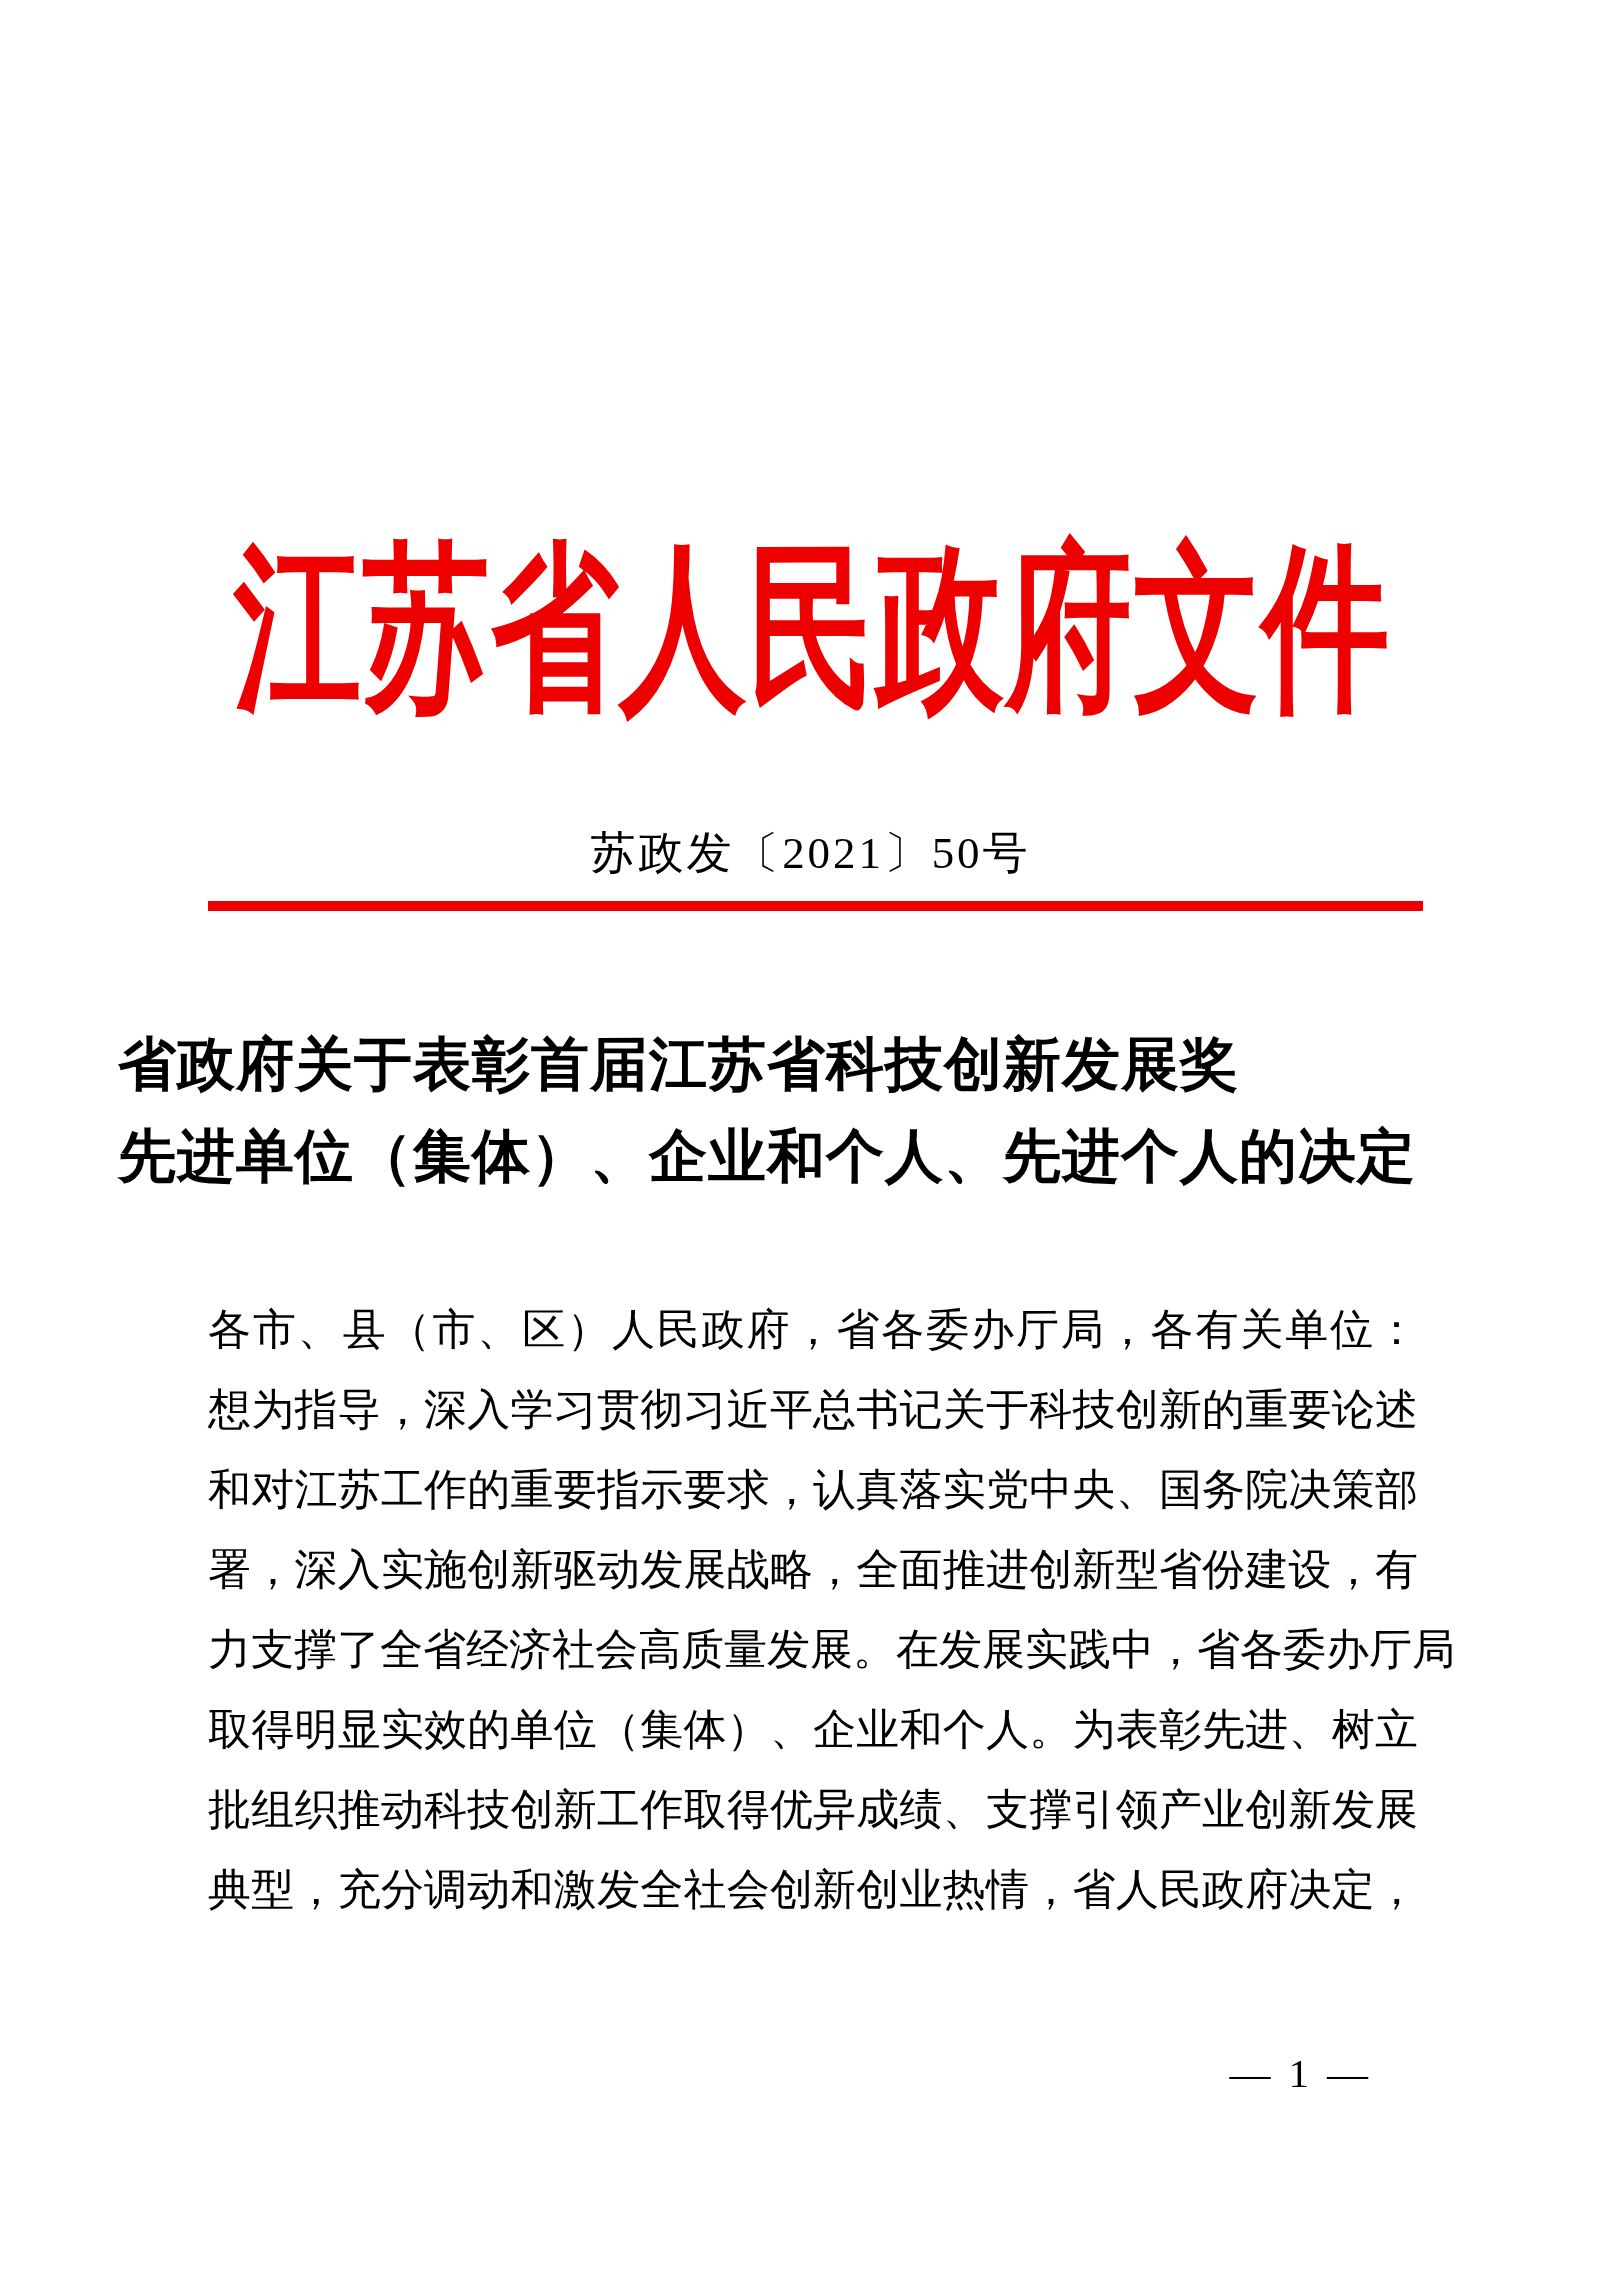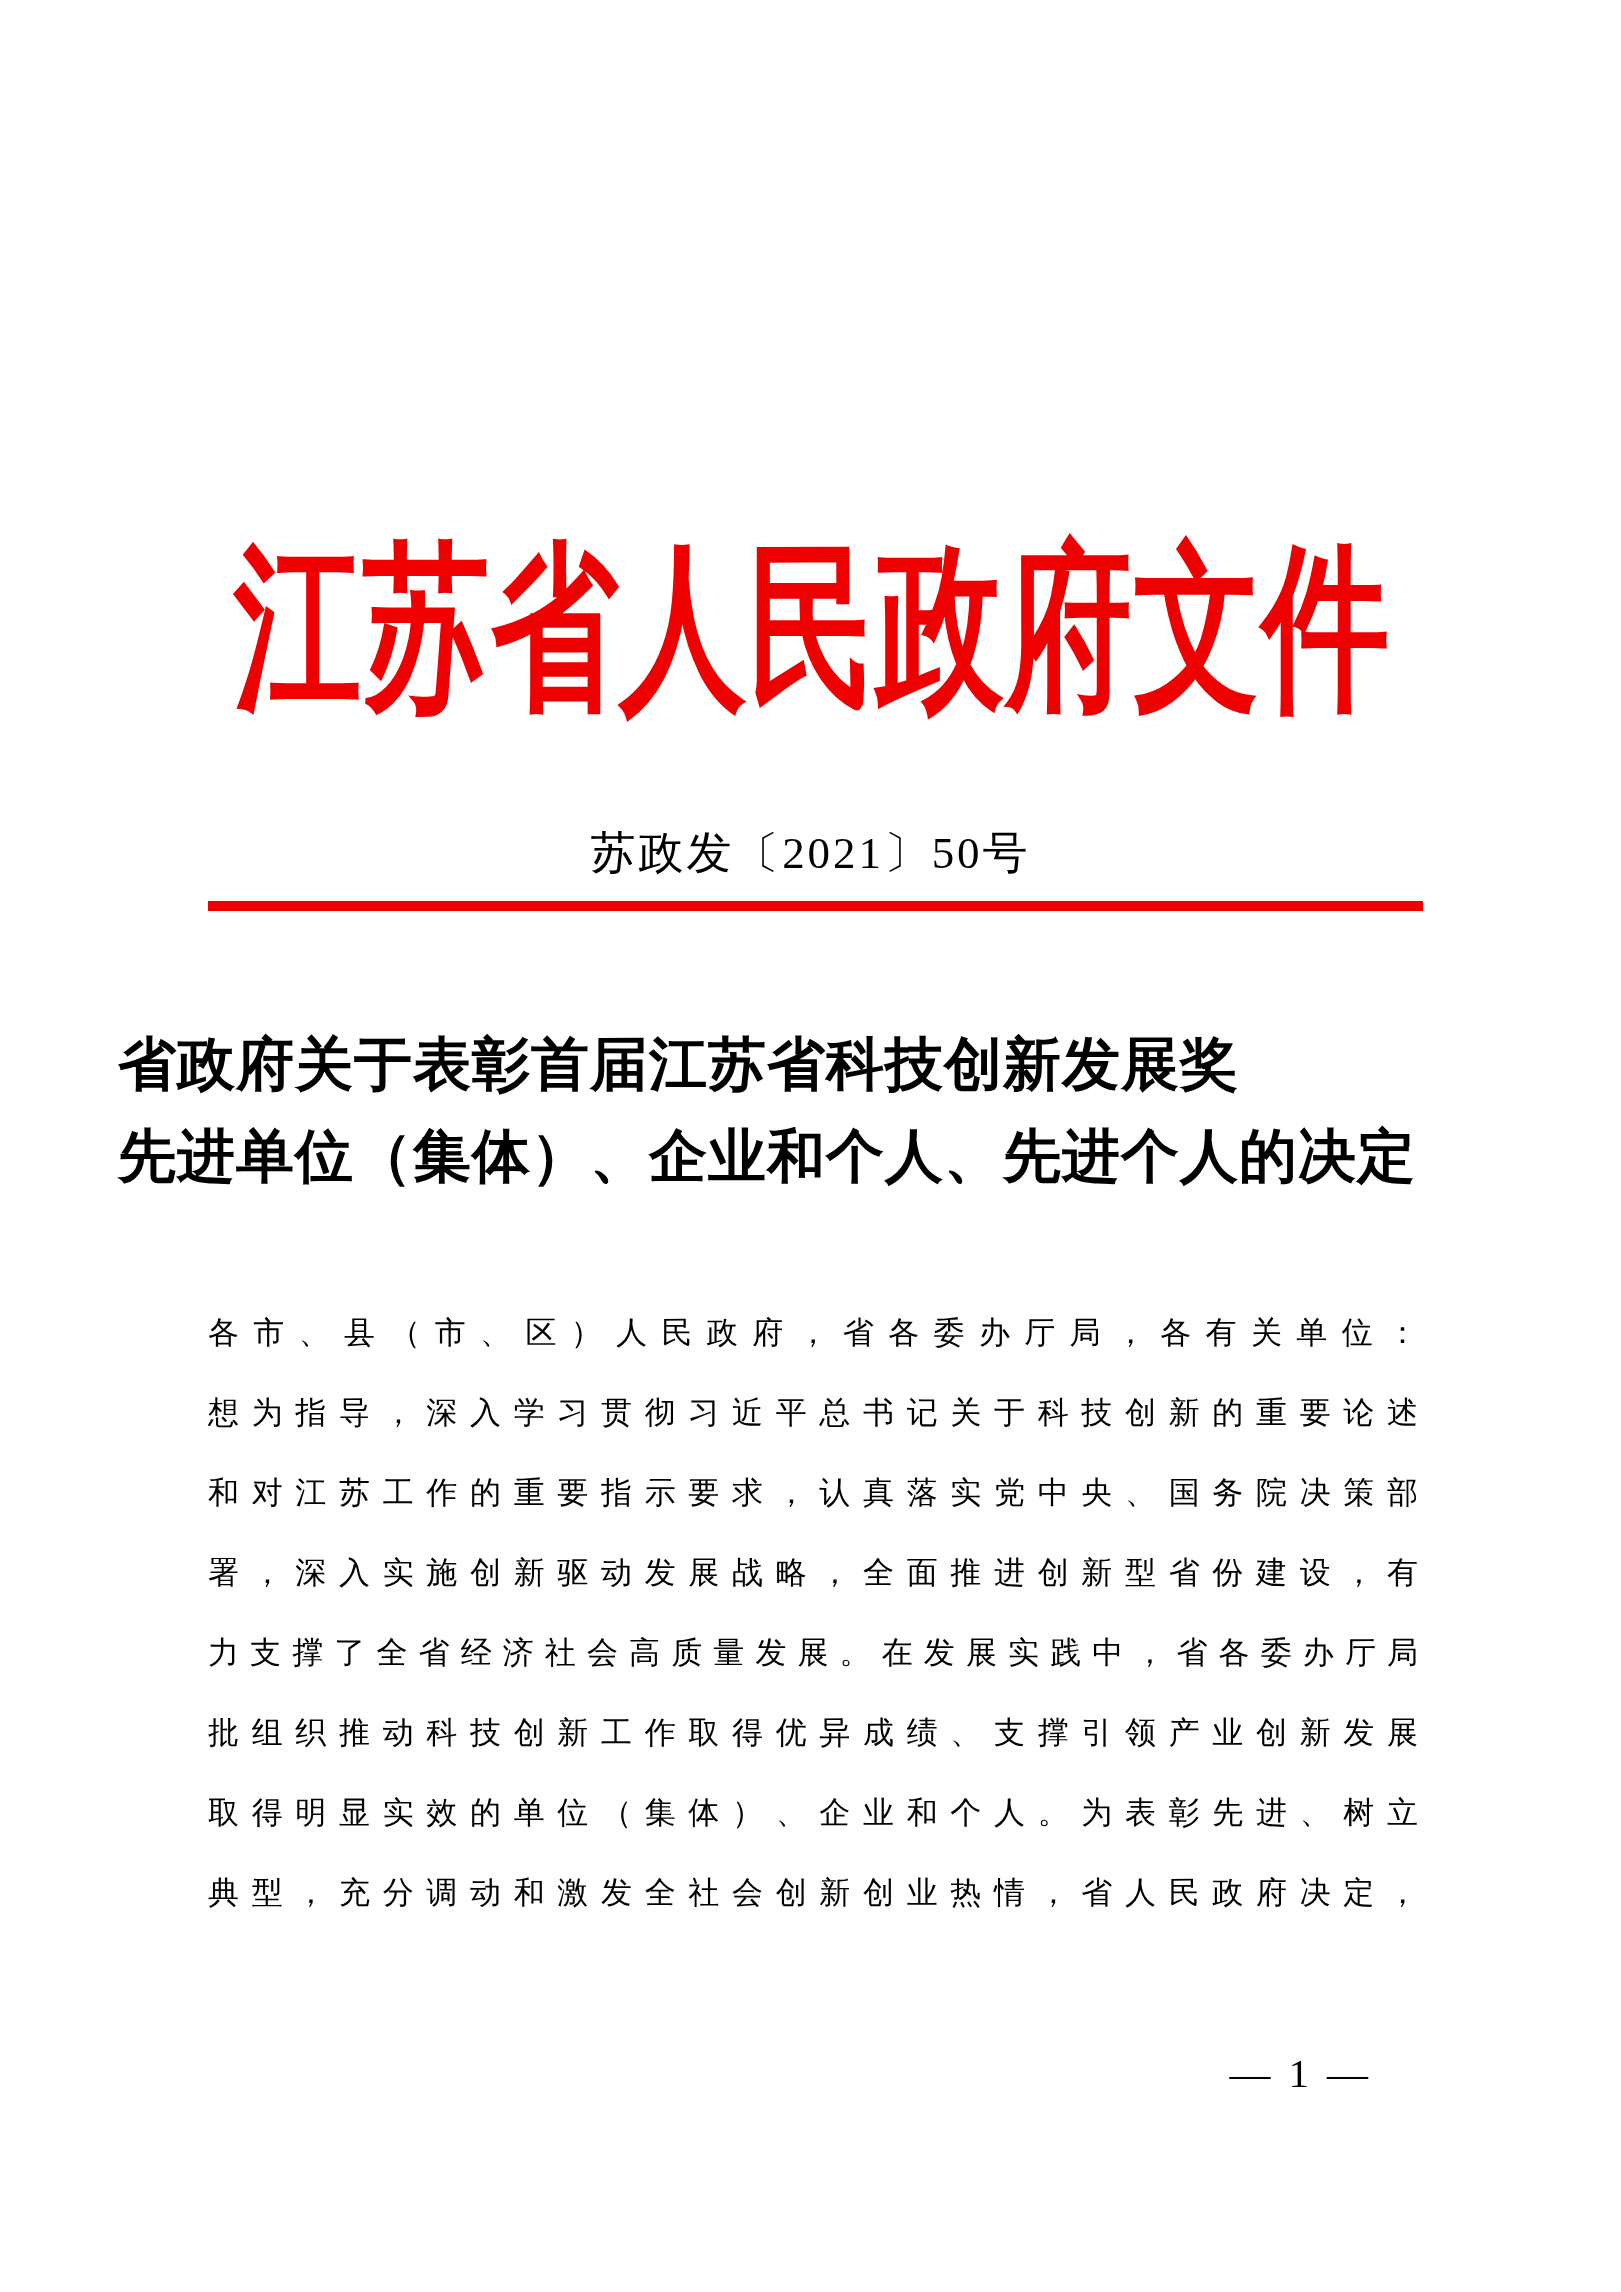--- a/index.html
+++ b/index.html
@@ -71,21 +71,22 @@
     line-height: 92px;
     letter-spacing: 1px;
   }
 
   
   .body-text {
     position: absolute;
     left: 208px;
     top: 1293px;
     width: 1210px;
-    font-size: 31px;
+    font-size: 43px;
+    font-family: Liberation Mono, monospace;
   }
   .body-line {
     height: 80px;
     line-height: 80px;
     text-align: justify;
     text-align-last: justify;
     white-space: nowrap;
   }
   .body-line.indent {
     padding-left: 86px;
@@ -127,21 +128,21 @@
     <div>省政府关于表彰首届江苏省科技创新发展奖</div>
     <div>先进单位（集体）、企业和个人、先进个人的决定</div>
   </div>
 
   <div class="body-text">
     <div class="body-line">各市、县（市、区）人民政府，省各委办厅局，各有关单位：</div>
     <div class="body-line">想为指导，深入学习贯彻习近平总书记关于科技创新的重要论述</div>
     <div class="body-line">和对江苏工作的重要指示要求，认真落实党中央、国务院决策部</div>
     <div class="body-line">署，深入实施创新驱动发展战略，全面推进创新型省份建设，有</div>
     <div class="body-line">力支撑了全省经济社会高质量发展。在发展实践中，省各委办厅局</div>
+    <div class="body-line">取得明显实效的单位（集体）、企业和个人。为表彰先进、树立</div>
     <div class="body-line">批组织推动科技创新工作取得优异成绩、支撑引领产业创新发展</div>
-    <div class="body-line">取得明显实效的单位（集体）、企业和个人。为表彰先进、树立</div>
     <div class="body-line">典型，充分调动和激发全社会创新创业热情，省人民政府决定，</div>
   </div>
 
   <div class="page-number">— 1 —</div>
 
 </div>
 
 
 </body></html>

